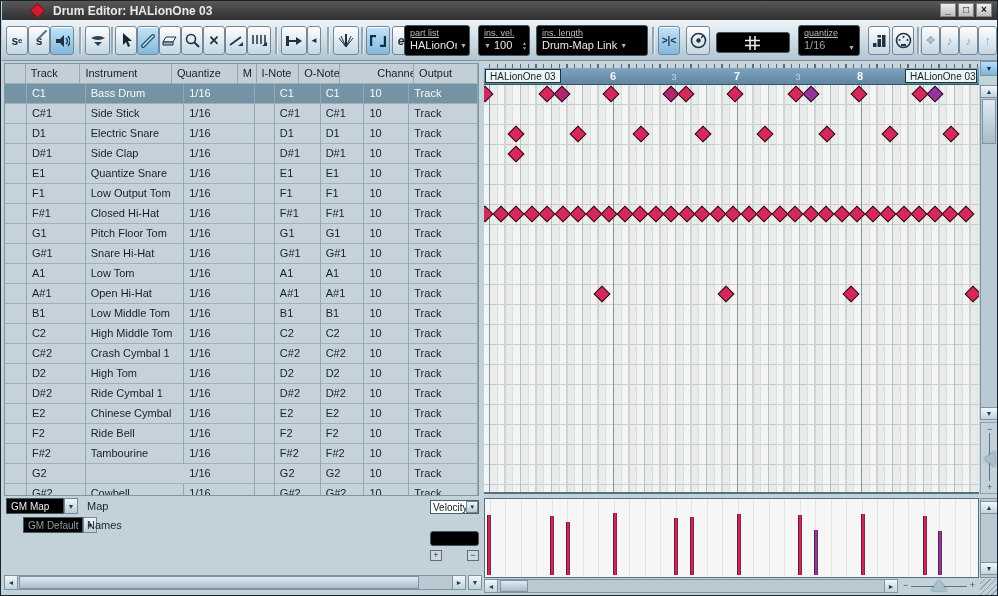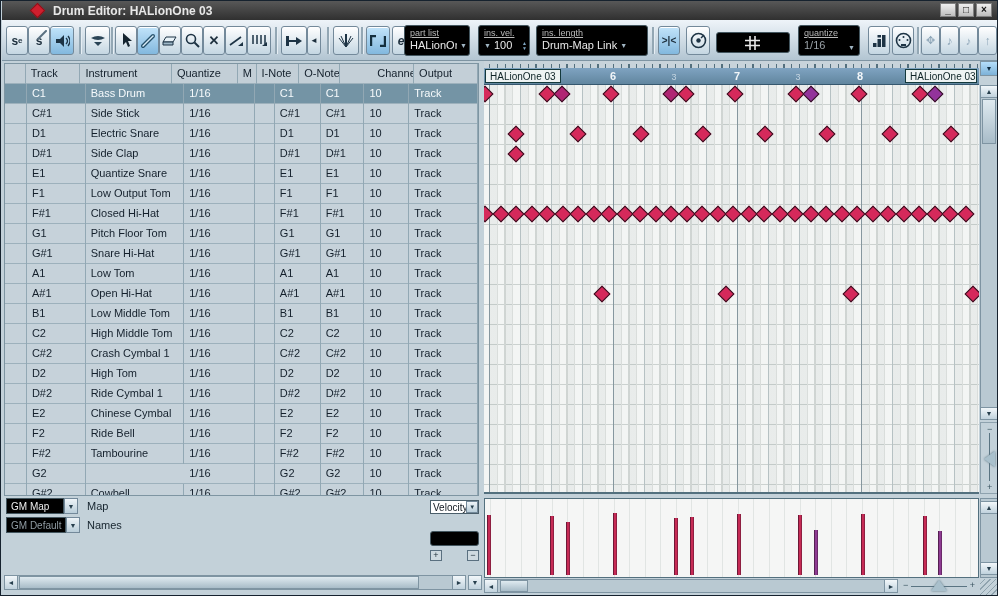--- a/index.html
+++ b/index.html
@@ -616,21 +616,21 @@
       </div>
   </div>
 
   <div class="combo-black" style="left:5px;top:497px;">
     <div class="combo-field" style="width:58px;">GM Map</div>
     <div class="combo-btn">
         <span>▼</span>
       </div>
   </div>
   <div class="side-label" style="left:86px;top:499px;">Map</div>
-  <div class="combo-black" style="left:5px;top:516px;">
+  <div class="combo-black" style="left:22px;top:516px;">
     <div class="combo-field" style="width:60px;color:#8f9aa1;">GM Default</div>
     <div class="combo-btn">
         <span>▼</span>
       </div>
   </div>
   <div class="side-label" style="left:86px;top:518px;">Names</div>
 
   <div style="position:absolute;left:429px;top:499px;width:49px;height:14px;background:#fff;border:1px solid #4a5e6a;display:flex;">
     <div style="width:36px;overflow:hidden;white-space:nowrap;font-size:10px;color:#101820;padding:1px 0 0 2px;">Velocity</div>
     <div class="combo-btn" style="width:12px;font-size:6px;">

